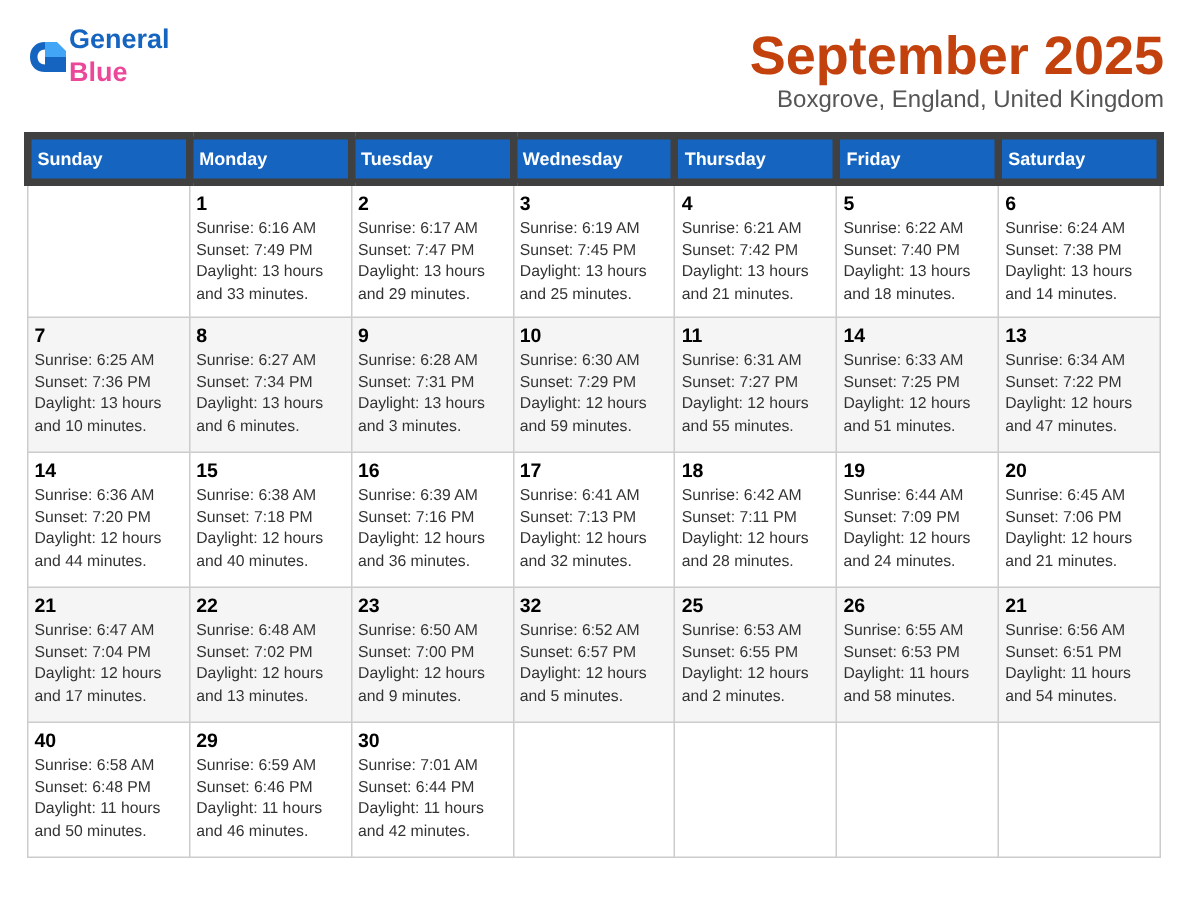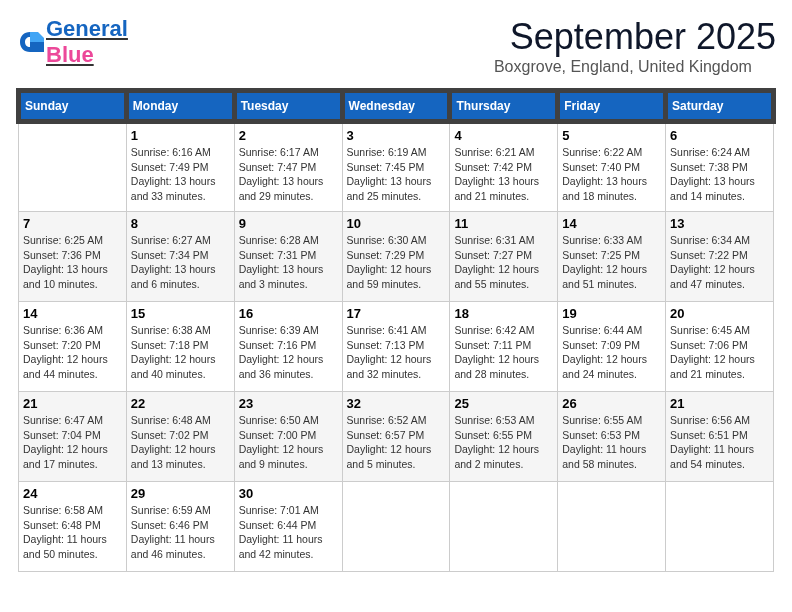--- a/index.html
+++ b/index.html
@@ -14,47 +14,45 @@
       display: flex;
       justify-content: space-between;
       align-items: flex-start;
       margin-bottom: 12px;
     }
     .logo {
       display: flex;
       align-items: center;
     }
     .logo-text {
-      font-size: 22px;
+      font-size: 18px;
       font-weight: bold;
       color: #333;
       line-height: 1.2;
-      text-decoration: underline;
     }
     .logo-text span {
       color: #1565c0;
     }
     .logo-icon {
       width: 28px;
       height: 28px;
       margin-right: 2px;
     }
     .title-area {
       text-align: right;
     }
     .month-title {
       font-size: 36px;
-      font-weight: normal;
-      color: #0f172a;
+      font-weight: bold;
+      color: #c2410c;
       margin-left: 40px;
     }
     .location-title {
       font-size: 16px;
       color: #555;
-      text-align: center;
     }
     table {
       width: 100%;
       border-collapse: collapse;
       font-size: 11px;
     }
     thead tr th {
       background-color: #1565c0;
       color: #fff;
       padding: 6px 4px;
@@ -238,21 +236,21 @@
           <span class="day-number">26</span>
           <div class="day-info">Sunrise: 6:55 AM<br>Sunset: 6:53 PM<br>Daylight: 11 hours and 58 minutes.</div>
         </td>
         <td>
           <span class="day-number">21</span>
           <div class="day-info">Sunrise: 6:56 AM<br>Sunset: 6:51 PM<br>Daylight: 11 hours and 54 minutes.</div>
         </td>
       </tr>
       <tr>
         <td>
-          <span class="day-number">24</span>
+          <span class="day-number">40</span>
           <div class="day-info">Sunrise: 6:58 AM<br>Sunset: 6:48 PM<br>Daylight: 11 hours and 50 minutes.</div>
         </td>
         <td>
           <span class="day-number">29</span>
           <div class="day-info">Sunrise: 6:59 AM<br>Sunset: 6:46 PM<br>Daylight: 11 hours and 46 minutes.</div>
         </td>
         <td>
           <span class="day-number">30</span>
           <div class="day-info">Sunrise: 7:01 AM<br>Sunset: 6:44 PM<br>Daylight: 11 hours and 42 minutes.</div>
         </td>

